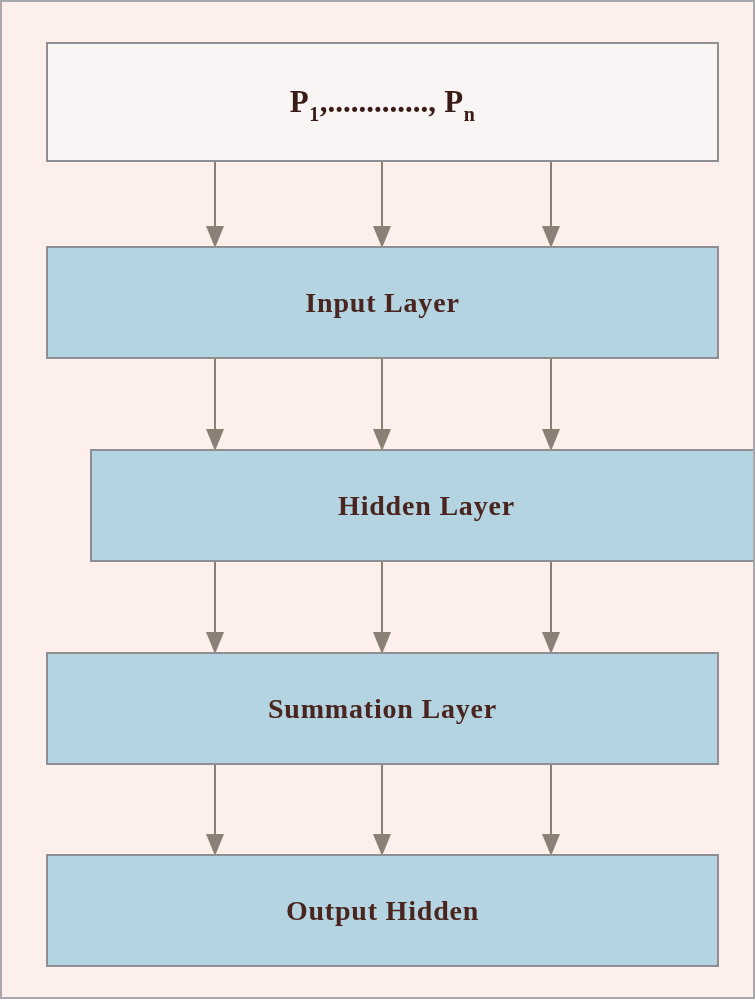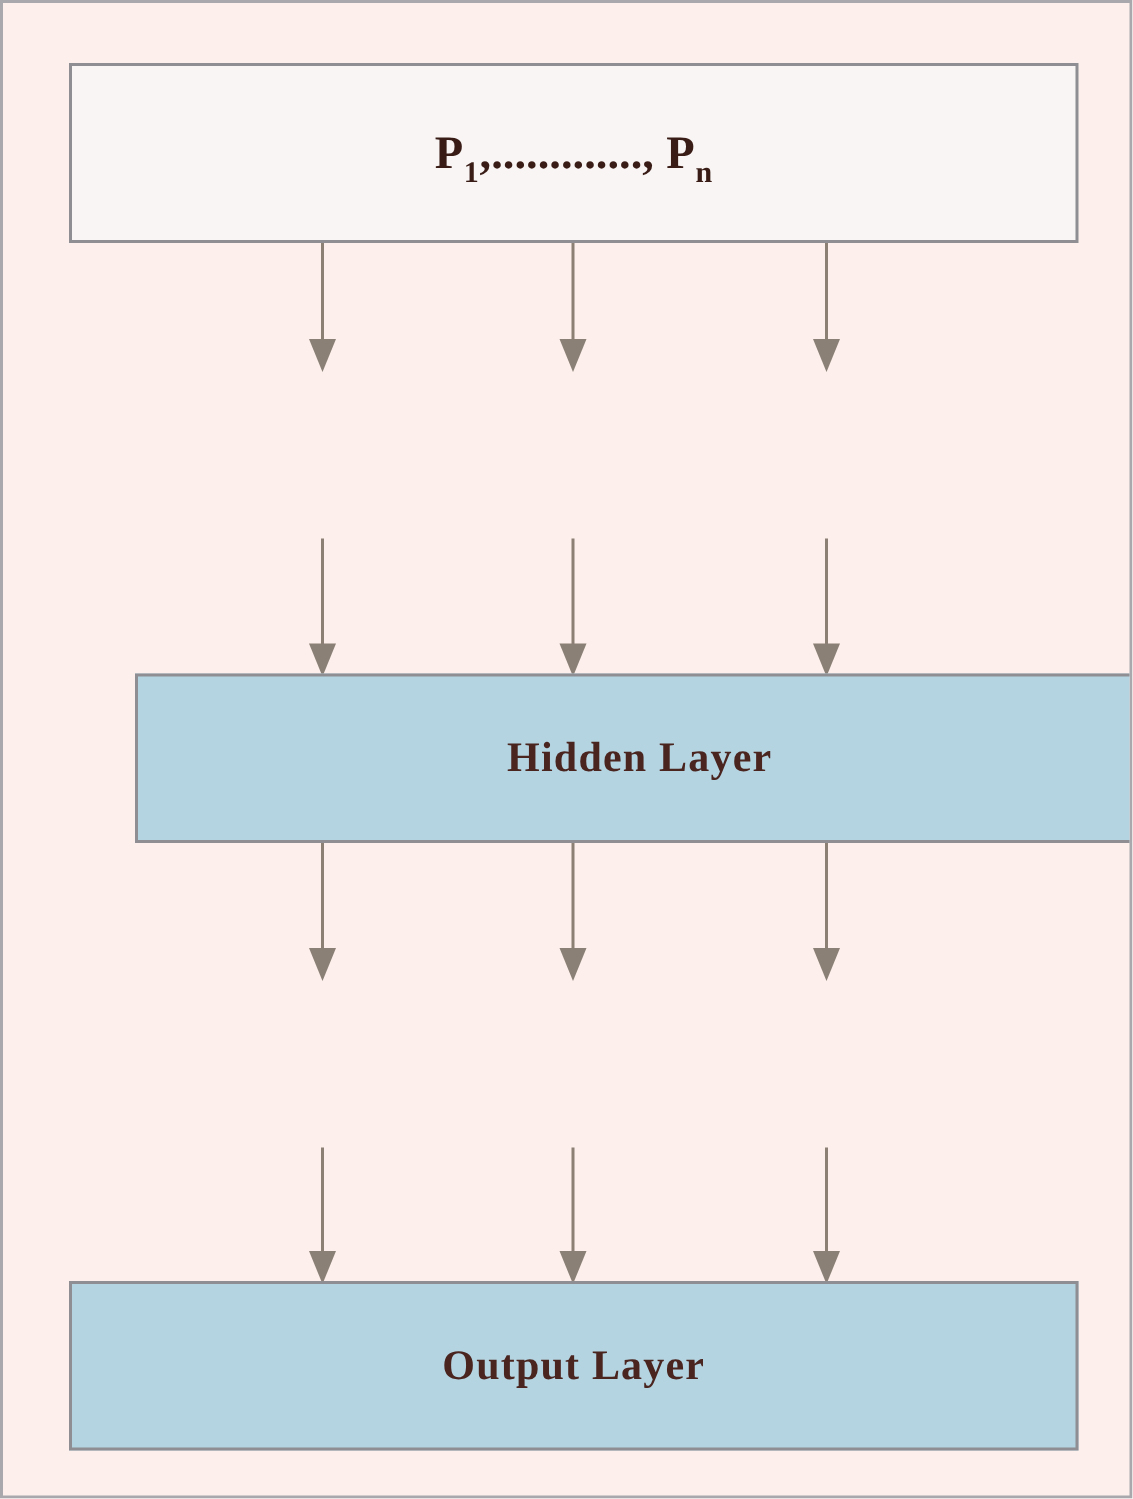--- a/index.html
+++ b/index.html
@@ -142,20 +142,23 @@
     <div class="arrow a-center">
       <div class="shaft"></div>
       <div class="head"></div>
     </div>
     <div class="arrow a-right">
       <div class="shaft"></div>
       <div class="head"></div>
     </div>
   </div>
 
+  <div class="layer-box layer-1">
+    <span class="layer-label">Input Layer</span>
+  </div>
 
   <div class="arrow-group ag-2">
     <div class="arrow a-left">
       <div class="shaft"></div>
       <div class="head"></div>
     </div>
     <div class="arrow a-center">
       <div class="shaft"></div>
       <div class="head"></div>
     </div>
@@ -177,33 +180,36 @@
     <div class="arrow a-center">
       <div class="shaft"></div>
       <div class="head"></div>
     </div>
     <div class="arrow a-right">
       <div class="shaft"></div>
       <div class="head"></div>
     </div>
   </div>
 
+  <div class="layer-box layer-3">
+    <span class="layer-label">Summation Layer</span>
+  </div>
 
   <div class="arrow-group ag-4">
     <div class="arrow a-left">
       <div class="shaft"></div>
       <div class="head"></div>
     </div>
     <div class="arrow a-center">
       <div class="shaft"></div>
       <div class="head"></div>
     </div>
     <div class="arrow a-right">
       <div class="shaft"></div>
       <div class="head"></div>
     </div>
   </div>
 
   <div class="layer-box layer-4">
-    <span class="layer-label">Output Layer</span>
+    <span class="layer-label">Output Hidden</span>
   </div>
 
 </div>
 
 </body></html>

